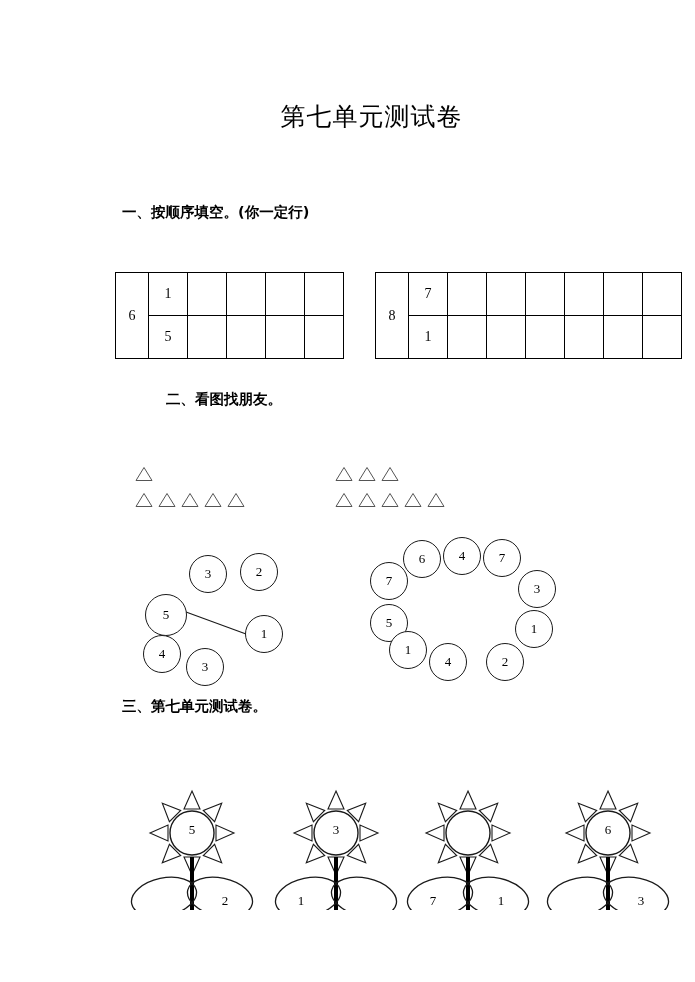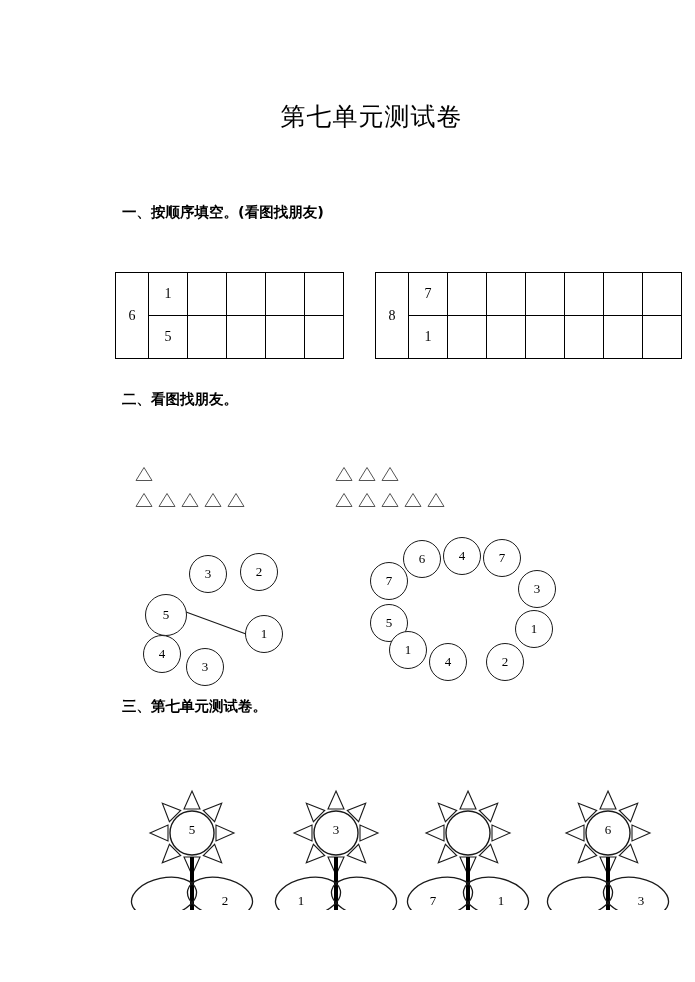--- a/index.html
+++ b/index.html
@@ -33,21 +33,21 @@
   
   .section-heading {
     position: absolute;
     left: 122px;
     font-size: 14.5px;
     font-weight: bold;
     font-family: "DejaVu Sans", "Liberation Sans", sans-serif;
     white-space: nowrap;
   }
   #heading-1 { top: 203px; }
-  #heading-2 { top: 390px; }
+  #heading-2 { top: 390px; margin-left: 44px; }
   #heading-3 { top: 697px; }
 
   
   .seq-table {
     position: absolute;
     border-collapse: collapse;
     table-layout: fixed;
   }
   .seq-table td {
     border: 1px solid #000000;
@@ -133,21 +133,21 @@
   #flower-1 { top: 745px; left: 122px; }
   #flower-2 { top: 745px; left: 266px; }
   #flower-3 { top: 745px; left: 398px; }
   #flower-4 { top: 745px; left: 538px; }
 </style>
 </head>
 <body>
 
 <div id="page-title">第七单元测试卷</div>
 
-<div id="heading-1" class="section-heading">一、按顺序填空。(看图找朋友)</div>
+<div id="heading-1" class="section-heading">一、按顺序填空。(你一定行)</div>
 
 <table id="table-left" class="seq-table">
   <tbody>
       <tr>
     <td class="lead" rowspan="2">6</td>
     <td class="cell">1</td>
     <td class="cell"></td>
     <td class="cell"></td>
     <td class="cell"></td>
     <td class="cell"></td>

